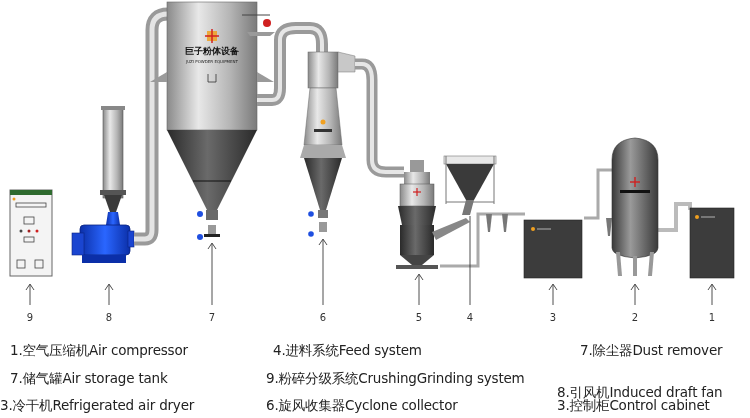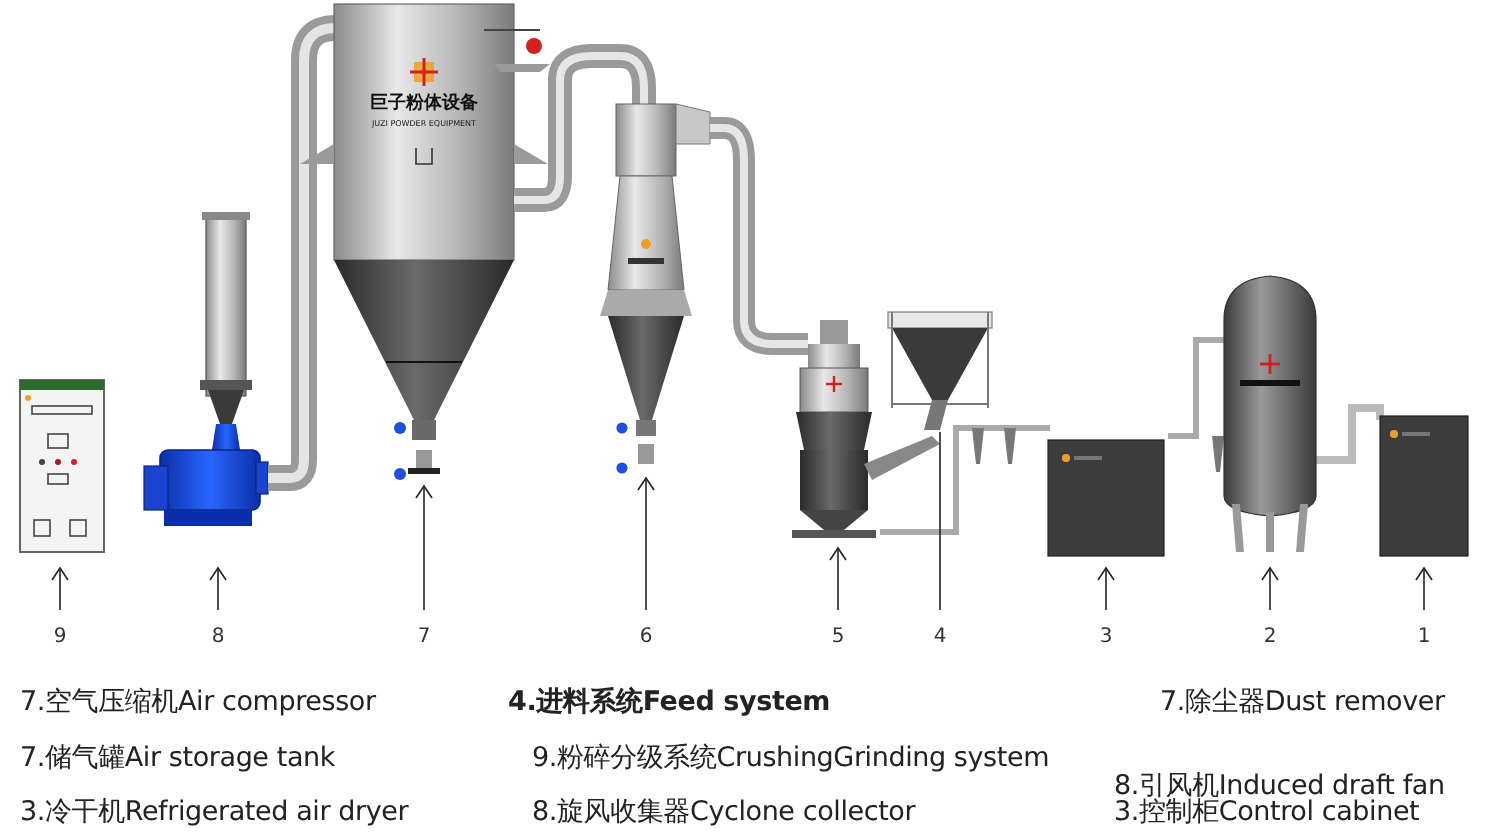--- a/index.html
+++ b/index.html
@@ -217,22 +217,22 @@
     <text class="num" x="635" y="321">2</text>
   </g>
   <g>
     <line x1="712" y1="285" x2="712" y2="305" stroke="#222" stroke-width="0.8"></line>
     <path d="M708 290 L712 284 L716 290" fill="none" stroke="#222" stroke-width="0.8"></path>
     <text class="num" x="712" y="321">1</text>
   </g>
 </svg>
 
 <div class="legend">
-  <div class="legend-item" style="left:10px; top:6px;">7.空气压缩机Air compressor</div>
+  <div class="legend-item" style="left:10px; top:6px;">1.空气压缩机Air compressor</div>
   <div class="legend-item" style="left:10px; top:34px;">7.储气罐Air storage tank</div>
-  <div class="legend-item" style="left:10px; top:61px;">3.冷干机Refrigerated air dryer</div>
-  <div class="legend-item" style="left:254px; top:6px;font-weight:bold;">4.进料系统Feed system</div>
+  <div class="legend-item" style="left:0; top:61px;">3.冷干机Refrigerated air dryer</div>
+  <div class="legend-item" style="left:273px; top:6px;">4.进料系统Feed system</div>
   <div class="legend-item" style="left:266px; top:34px;">9.粉碎分级系统CrushingGrinding system</div>
-  <div class="legend-item" style="left:266px; top:61px;">8.旋风收集器Cyclone collector</div>
+  <div class="legend-item" style="left:266px; top:61px;">6.旋风收集器Cyclone collector</div>
   <div class="legend-item" style="left:580px; top:6px;">7.除尘器Dust remover</div>
   <div class="legend-item" style="left:557px; top:34px;margin-top:14px;">8.引风机Induced draft fan</div>
   <div class="legend-item" style="left:557px; top:61px;">3.控制柜Control cabinet</div>
 </div>
 
 </body></html>

